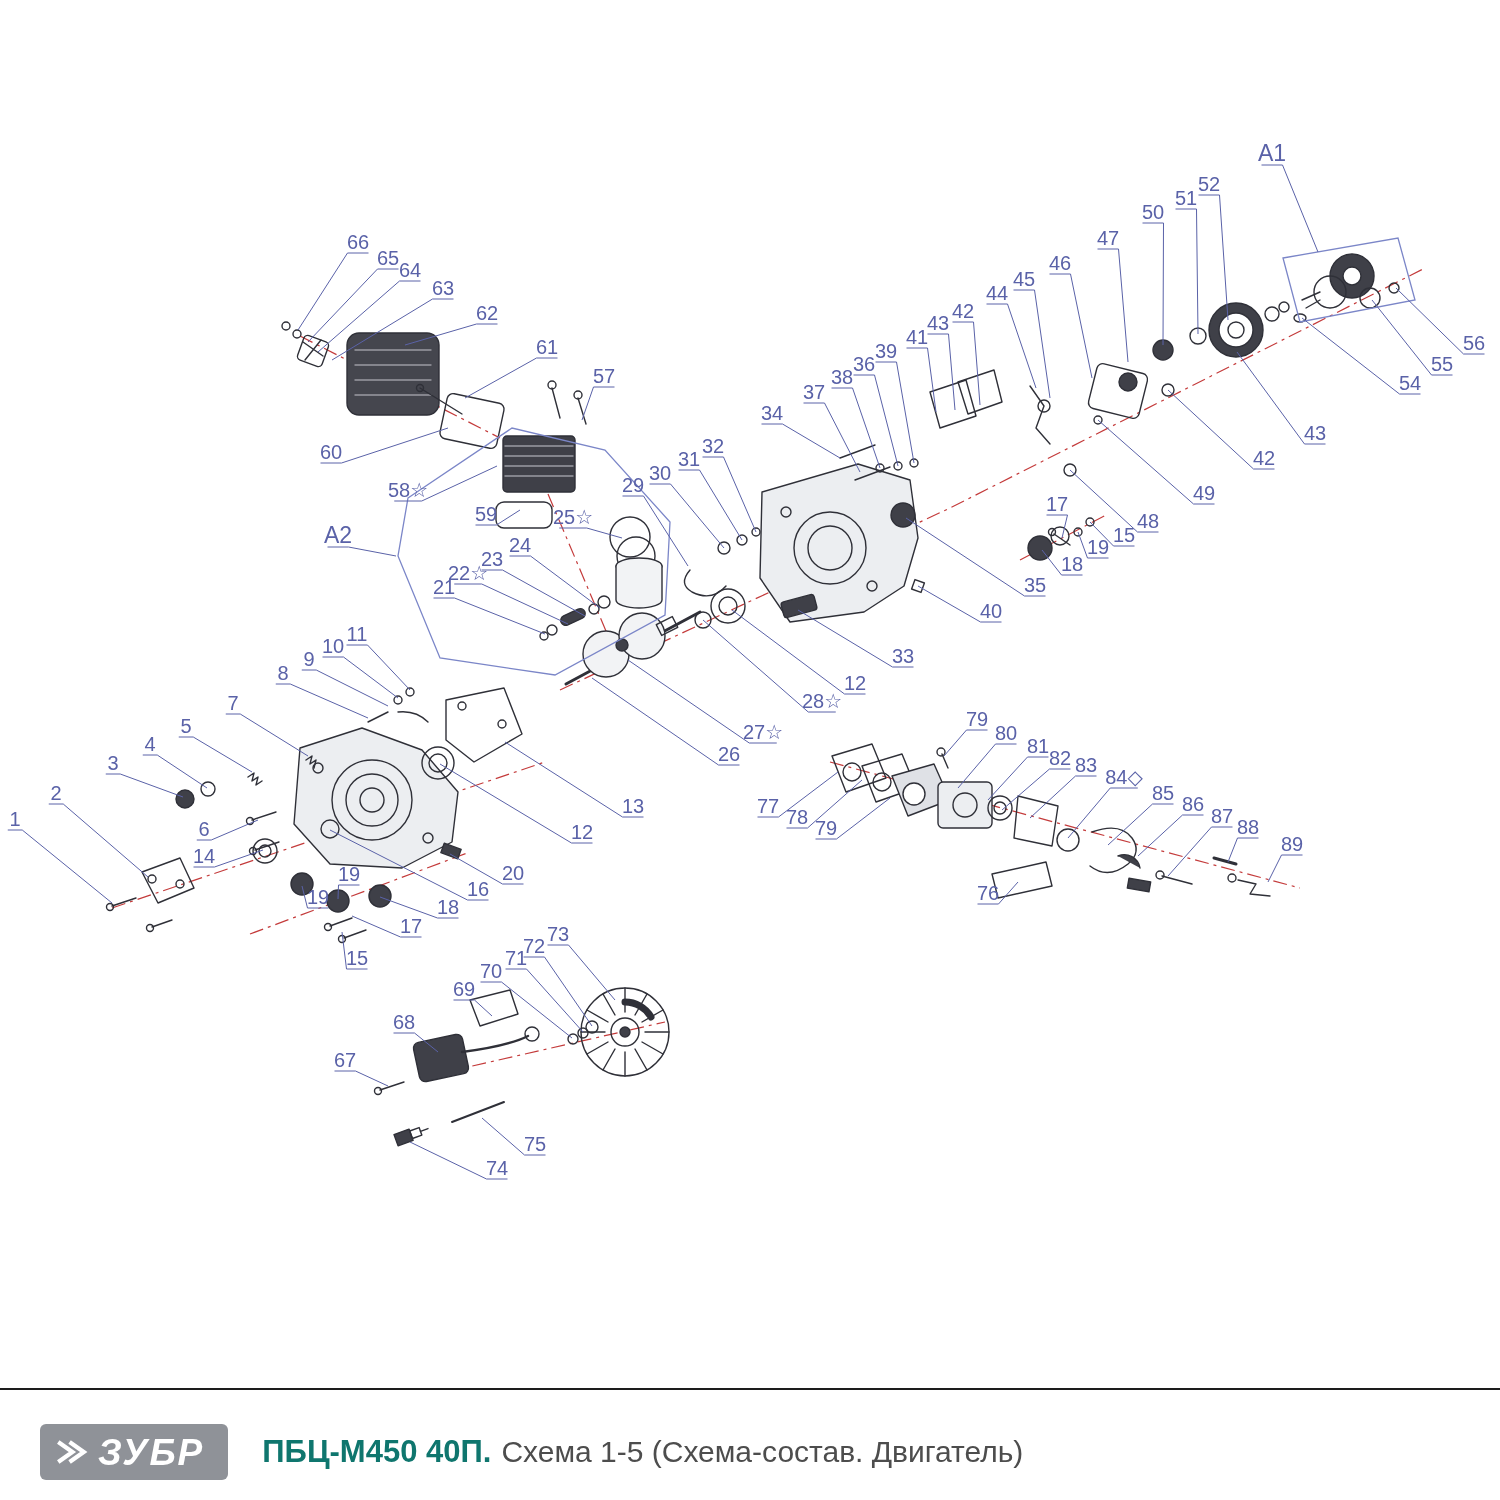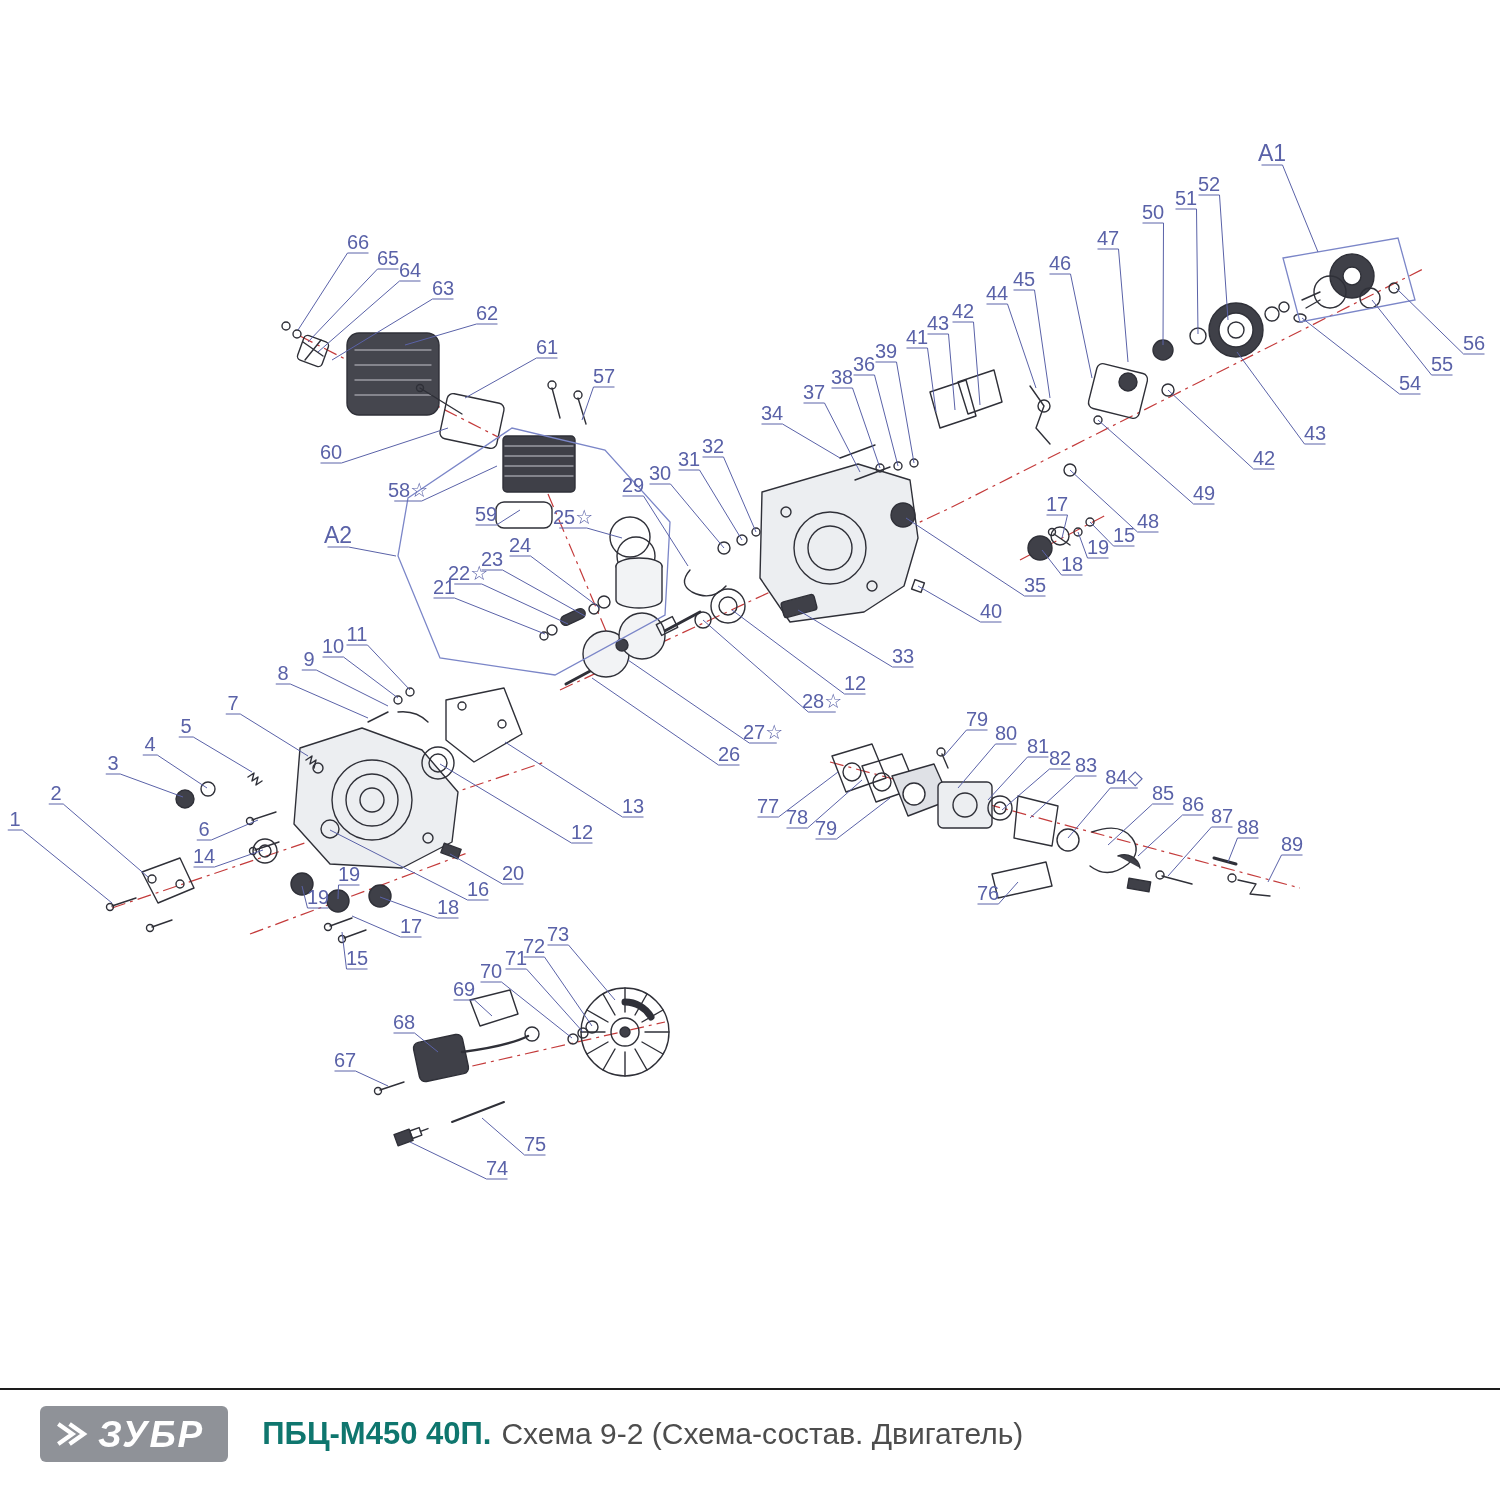--- a/index.html
+++ b/index.html
@@ -4,21 +4,21 @@
 <style>
   html,body{margin:0;padding:0;background:#ffffff;}
   .stage{position:relative;width:1500px;height:1500px;background:#fff;overflow:hidden;
          font-family:"Liberation Sans",sans-serif;}
   #diagram-svg{position:absolute;left:0;top:0;}
   #callout-layer line{stroke:var(--callout,#5a62a8);stroke-width:1;}
   #callout-layer text{fill:var(--callout,#5a62a8);font-size:20px;font-family:"Liberation Sans",sans-serif;}
   #callout-layer text.group{font-size:23px;}
   .footer{position:absolute;left:0;right:0;top:1388px;}
   .footer-rule{height:2px;background:#1d1d1d;}
-  .footer-row{display:flex;align-items:center;gap:34px;padding:16px 0 0 40px;}
+  .footer-row{display:flex;align-items:center;gap:34px;padding:34px 0 0 40px;}
   .logo{display:flex;align-items:center;gap:10px;background:#8f9298;border-radius:6px;
         padding:6px 24px 6px 14px;height:44px;box-sizing:content-box;}
   .logo-text{color:#fff;font-weight:bold;font-style:italic;font-size:37px;letter-spacing:2px;line-height:1;}
   .title{font-size:30px;color:#4d4d4d;white-space:nowrap;}
   .title-model{font-weight:bold;color:#0f766e;font-size:31px;margin-right:10px;}
 </style>
 </head>
 <body>
 
 <div class="stage">
@@ -542,17 +542,17 @@
     <div class="footer-rule"></div>
     <div class="footer-row">
       <div class="logo">
         <svg width="34" height="34" viewBox="0 0 24 24">
           <path d="M3 5 L13 12 L3 19" stroke="#ffffff" stroke-width="3" fill="none"></path>
           <path d="M11 5 L21 12 L11 19" stroke="#ffffff" stroke-width="3" fill="none"></path>
         </svg>
         <span class="logo-text">ЗУБР</span>
       </div>
       <div class="title">
-        <span class="title-model">ПБЦ-М450 40П.</span><span class="title-subtitle">Схема 9-2 (Схема-состав. Двигатель)</span>
+        <span class="title-model">ПБЦ-М450 40П.</span><span class="title-subtitle">Схема 1-5 (Схема-состав. Двигатель)</span>
       </div>
     </div>
   </div>
 </div>
 
 </body></html>

